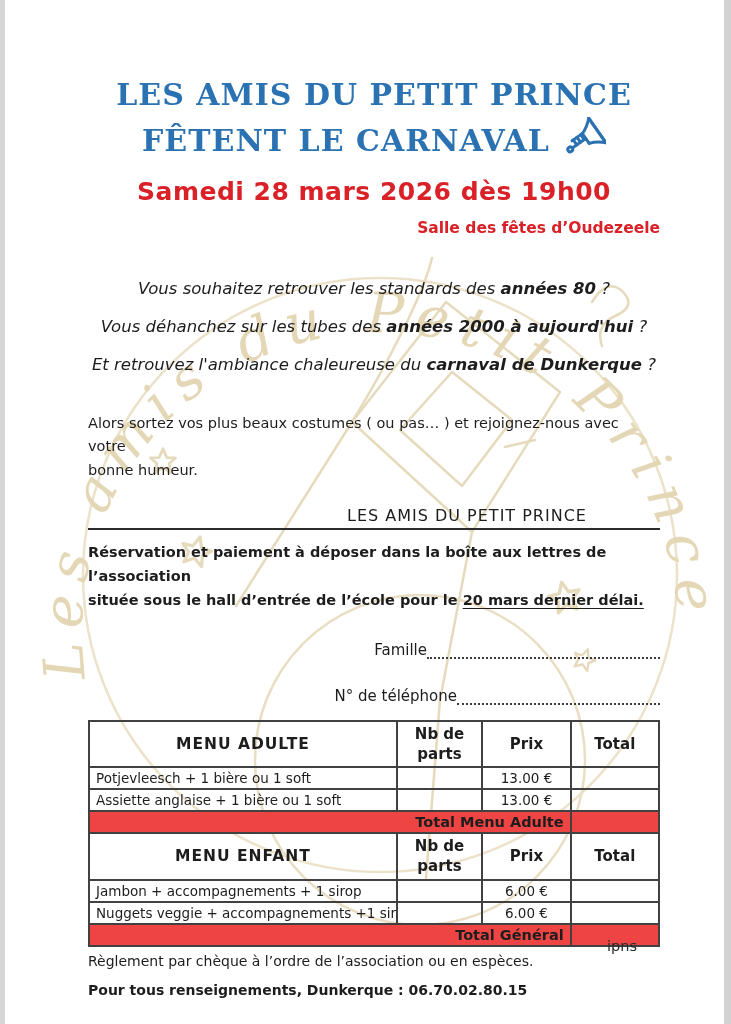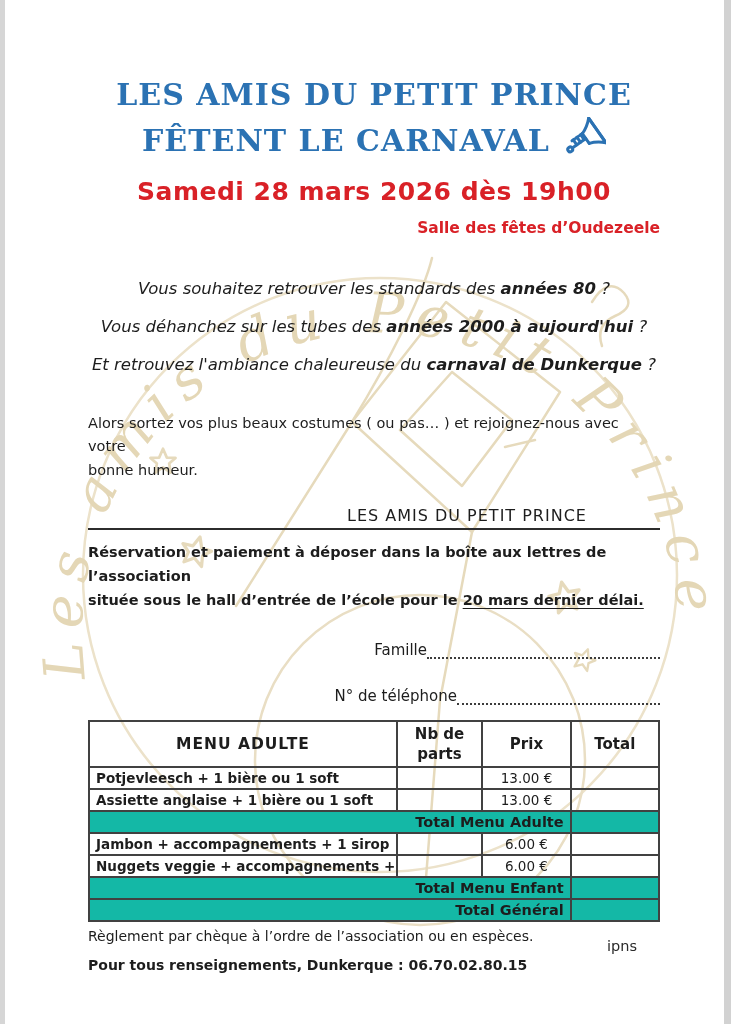--- a/index.html
+++ b/index.html
@@ -39,23 +39,23 @@
   .form-line { display:flex; align-items:flex-end; font-size:15px; margin-top:26px; height:20px;justify-content:flex-end; }
   .dotted-fill { border-bottom:2px dotted #3c3c3c; height:13px; }
   .fill-family { width:233px; }
   .fill-phone  { width:203px; }
 
   table.menu-table { width:100%; border-collapse:collapse; margin-top:15px; font-size:13.5px; table-layout:fixed; }
   table.menu-table td { border:2px solid #414141; padding:2px 6px; overflow:hidden; }
   .menu-title { font-weight:bold; font-size:15.5px; text-align:center; letter-spacing:1px; }
   .col-hdr { font-weight:bold; font-size:15px; text-align:center; padding:2px 10px; line-height:1.35; }
   .hdr td { height:44px; vertical-align:middle; }
-  .item-cell { white-space:nowrap; padding:2.5px 6px;font-weight:bold; }
+  .item-cell { white-space:nowrap; padding:2.5px 6px; }
   .num-cell { text-align:center;border-radius:10px; }
-  .total-row td { background:#14b8a6; font-weight:bold; font-size:14.5px; text-align:right; padding:0 8px 1px 8px; height:19px; }
+  .total-row td { background:#ef4444; font-weight:bold; font-size:14.5px; text-align:right; padding:0 8px 1px 8px; height:19px; }
 
   .payment-note { margin-top:6px; font-size:14px; }
   .contact-line { margin-top:13px; font-weight:bold; font-size:14px; }
   .ipns { position:absolute; right:94px; top:938px; font-size:14.5px; color:#2a2a2a; }
 </style>
 </head>
 <body>
 
 <div class="page">
   <div class="scan-edge-left"></div>
@@ -165,34 +165,36 @@
         <tr>
           <td class="item-cell">Assiette anglaise + 1 bière ou 1 soft</td>
           <td></td>
           <td class="num-cell">13.00 €</td>
           <td></td>
         </tr>
         <tr class="total-row">
           <td colspan="3">Total Menu Adulte</td>
           <td></td>
         </tr>
+        <tr class="hdr">
+          <td class="menu-title">MENU ENFANT</td>
+          <td class="col-hdr">Nb de parts</td>
+          <td class="col-hdr">Prix</td>
+          <td class="col-hdr">Total</td>
+        </tr>
         <tr>
           <td class="item-cell">Jambon + accompagnements + 1 sirop</td>
           <td></td>
           <td class="num-cell">6.00 €</td>
           <td></td>
         </tr>
         <tr>
           <td class="item-cell">Nuggets veggie + accompagnements +1 sirop</td>
           <td></td>
           <td class="num-cell">6.00 €</td>
-          <td></td>
-        </tr>
-        <tr class="total-row">
-          <td colspan="3">Total Menu Enfant</td>
           <td></td>
         </tr>
         <tr class="total-row">
           <td colspan="3">Total Général</td>
           <td></td>
         </tr>
       </tbody>
     </table>
 
     <div class="payment-note">Règlement par chèque à l’ordre de l’association ou en espèces.</div>

